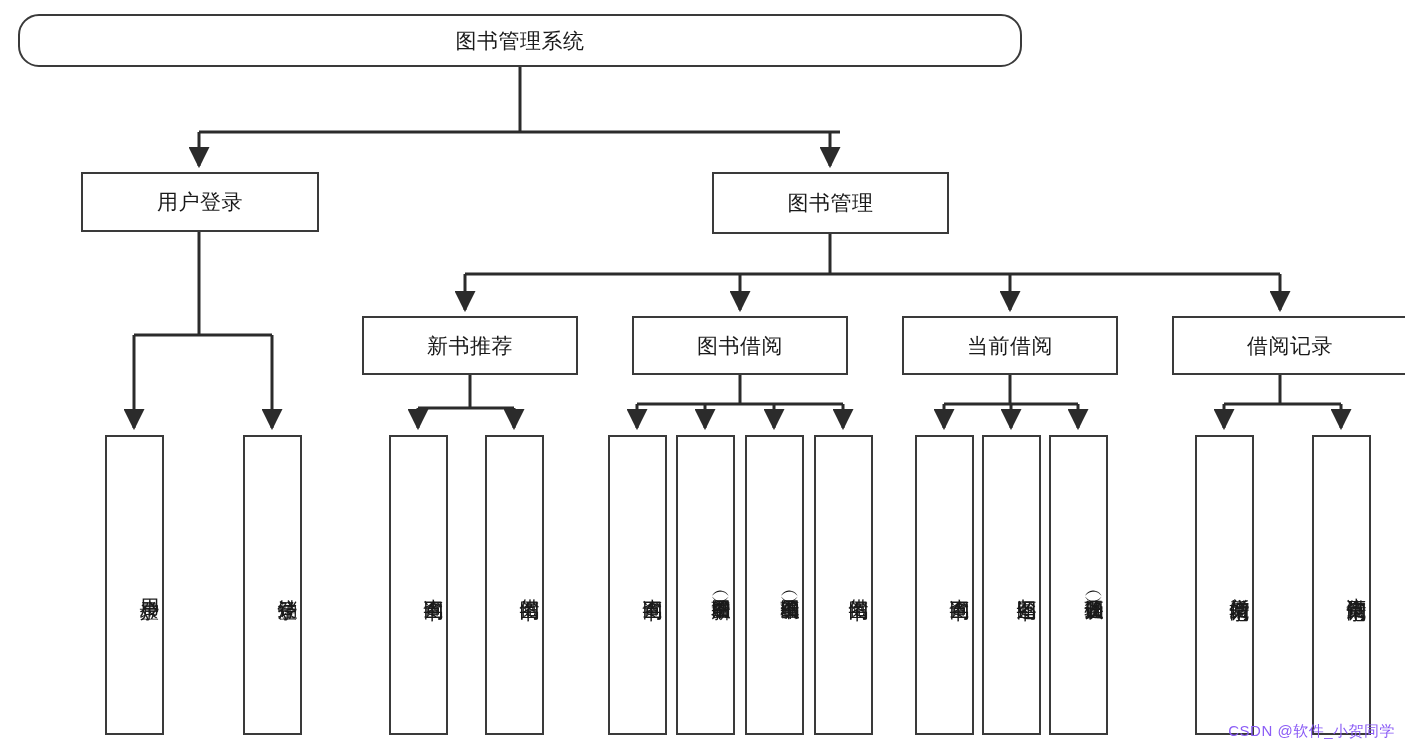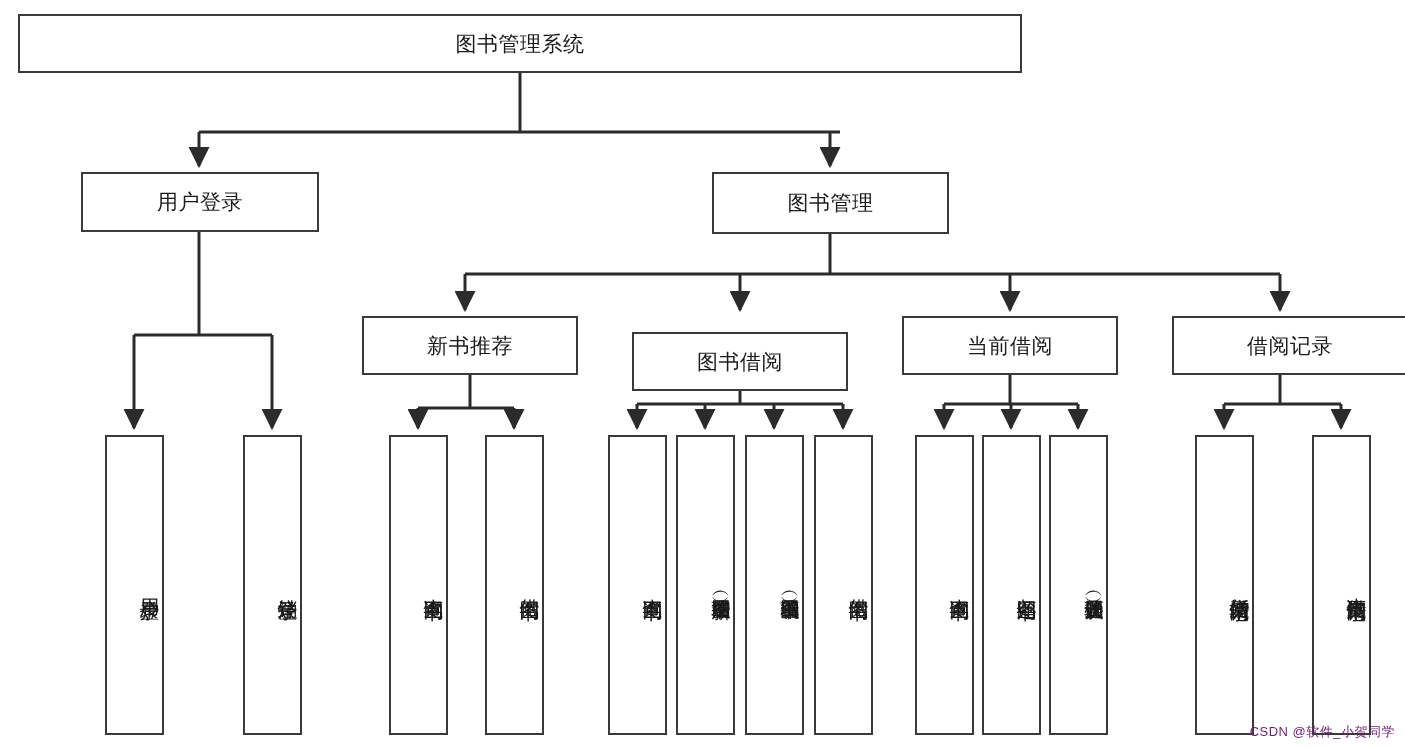--- a/index.html
+++ b/index.html
@@ -52,22 +52,22 @@
     justify-content: center;
   }
   .node-v.tight {
     font-size: 19px;
     letter-spacing: 0px;
   }
   #watermark {
     position: absolute;
     right: 10px;
     bottom: 6px;
-    font-size: 13px;
-    color: #701a75;
+    font-size: 15px;
+    color: #8b5cf6;
     letter-spacing: 0.5px;
     white-space: nowrap;
     pointer-events: none;
   }
 </style>
 </head>
 <body>
 
 <div id="diagram-root">
 
@@ -115,27 +115,27 @@
       <path d="M 1011 404 L 1011 428" marker-end="url(#arrow)"></path>
       <path d="M 1078 404 L 1078 428" marker-end="url(#arrow)"></path>
 
       <path d="M 1280 375 L 1280 404"></path>
       <path d="M 1224 404 L 1341 404"></path>
       <path d="M 1224 404 L 1224 428" marker-end="url(#arrow)"></path>
       <path d="M 1341 404 L 1341 428" marker-end="url(#arrow)"></path>
     </g>
   </svg>
 
-  <div class="node-box node-h" style="left:18px; top:14px; width:1004px; height:59px;">图书管理系统</div>
+  <div class="node-box node-h" style="left:18px; top:14px; width:1004px; height:53px;border-radius:21px;">图书管理系统</div>
 
   <div class="node-box node-h" style="left:81px; top:172px; width:238px; height:60px;">用户登录</div>
   <div class="node-box node-h" style="left:362px; top:316px; width:216px; height:59px;">新书推荐</div>
 
   <div class="node-box node-h" style="left:712px; top:172px; width:237px; height:62px;">图书管理</div>
-  <div class="node-box node-h" style="left:632px; top:316px; width:216px; height:59px;margin-top:16px;">图书借阅</div>
+  <div class="node-box node-h" style="left:632px; top:316px; width:216px; height:59px;">图书借阅</div>
   <div class="node-box node-h" style="left:902px; top:316px; width:216px; height:59px;text-align:center;">当前借阅</div>
   <div class="node-box node-h" style="left:1172px; top:316px; width:236px; height:59px;">借阅记录</div>
 
   <div class="node-box node-v" style="left:105px; top:435px; width:59px; height:300px;">用户登录</div>
   <div class="node-box node-v" style="left:243px; top:435px; width:59px; height:300px;">注销登录</div>
 
   <div class="node-box node-v" style="left:389px; top:435px; width:59px; height:300px;">查询图书</div>
   <div class="node-box node-v" style="left:485px; top:435px; width:59px; height:300px;">借阅图书</div>
 
   <div class="node-box node-v" style="left:608px; top:435px; width:59px; height:300px;">查询图书</div>

